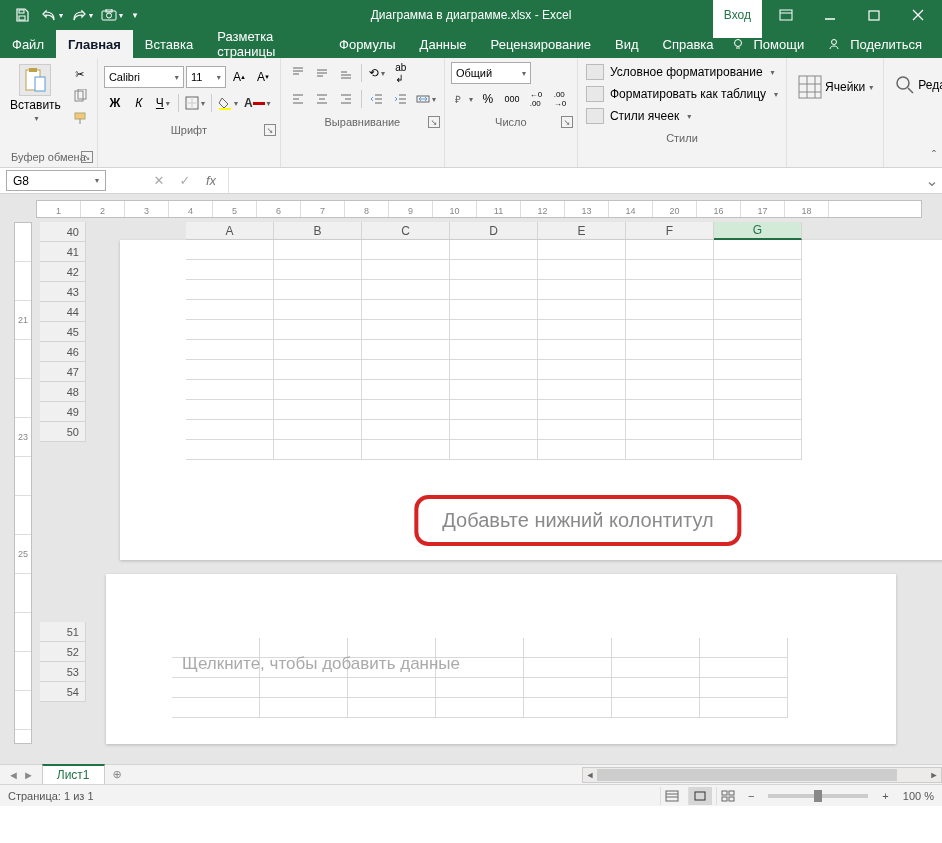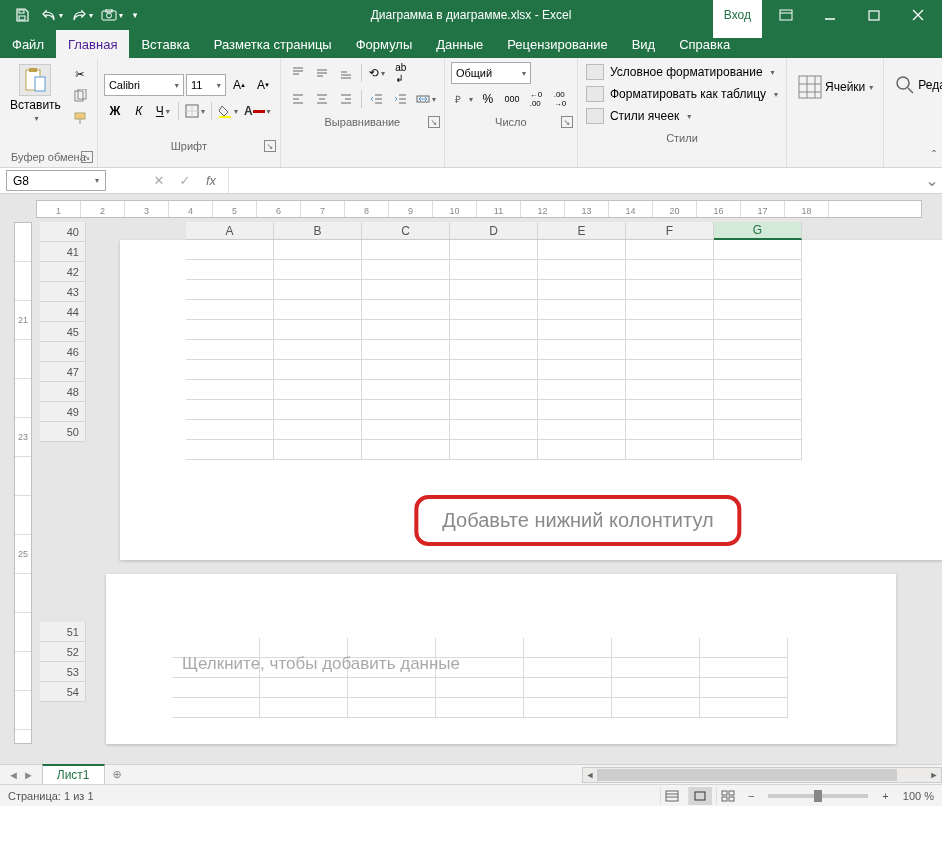--- a/index.html
+++ b/index.html
@@ -10,36 +10,36 @@
 .qa-toolbar { display: flex; align-items: center; gap: 2px; padding-left: 8px; }
 .qa-btn { width: 28px; height: 28px; display: flex; align-items: center; justify-content: center; color: #fff; cursor: pointer; }
 .title-text { position: absolute; left: 50%; transform: translateX(-50%); }
 .title-right { margin-left: auto; display: flex; align-items: center; gap: 4px; padding-right: 4px; }
 .login-btn { border: 1px solid #fff; padding: 15px 10px; background: #fff; color: #217346; font-size: 12px; }
 .tr-btn { width: 40px; height: 30px; display: flex; align-items: center; justify-content: center; }
 
 
 .ribbon-tabs { background: #217346; height: 28px; display: flex; align-items: stretch; color: #fff; font-size: 13px; }
 .ribbon-tab { padding: 0 12px; display: flex; align-items: center; cursor: pointer; }
-.ribbon-tab.active { background: #f3f3f3; color: #4c1d95; font-weight: normal; }
+.ribbon-tab.active { background: #f3f3f3; color: #0f172a; font-weight: bold; }
 .ribbon-tabs-right { margin-left: auto; display: flex; align-items: center; padding-right: 8px; gap: 6px; }
 .ribbon-tabs-right span { padding: 0 6px; cursor: pointer; display: flex; align-items: center; gap: 4px; }
 
 
 .ribbon { background: #f3f3f3; height: 110px; border-bottom: 1px solid #d4d4d4; display: flex; position: relative; }
 .ribbon-group { border-right: 1px solid #e0e0e0; display: flex; flex-direction: column; font-size: 11px; }
 .ribbon-group-body { flex: 1; display: flex; align-items: flex-start; padding: 4px 6px 0 6px; }
 .ribbon-group-label { text-align: center; color: #666; font-size: 11px; padding: 2px 4px 4px 4px; position: relative; }
 .dialog-launcher { position: absolute; right: 4px; bottom: 4px; width: 12px; height: 12px; border: 1px solid #888; display: flex; align-items: center; justify-content: center; font-size: 8px; color: #666; cursor: pointer; }
 .big-btn { display: flex; flex-direction: column; align-items: center; padding: 2px 4px; gap: 2px; cursor: pointer; }
 .big-btn .icon { width: 32px; height: 32px; background: #e8e8e8; border: 1px solid #ccc; display: flex; align-items: center; justify-content: center; }
 .small-btns { display: flex; flex-direction: column; gap: 2px; padding-left: 4px; padding-top: 2px; }
 .small-btn { width: 22px; height: 20px; display: flex; align-items: center; justify-content: center; cursor: pointer; font-size: 11px; }
 
-.font-group-body { display: flex; flex-direction: column; gap: 4px; padding: 16px 6px; }
+.font-group-body { display: flex; flex-direction: column; gap: 4px; padding: 8px 6px; }
 .font-row { display: flex; align-items: center; gap: 2px; }
 .font-name-sel { width: 80px; height: 22px; border: 1px solid #ababab; background: #fff; font-size: 11px; padding: 0 4px; display: flex; align-items: center; justify-content: space-between; }
 .font-size-sel { width: 40px; height: 22px; border: 1px solid #ababab; background: #fff; font-size: 11px; padding: 0 4px; display: flex; align-items: center; justify-content: space-between; }
 .ic-btn { min-width: 22px; height: 22px; display: flex; align-items: center; justify-content: center; cursor: pointer; font-size: 12px; padding: 0 2px; }
 .dd-arrow { font-size: 8px; color: #666; padding-left: 2px; }
 
 .align-group-body, .number-group-body { display: flex; flex-direction: column; gap: 4px; padding: 4px 6px; }
 .num-format-sel { width: 80px; height: 22px; border: 1px solid #ababab; background: #fff; font-size: 11px; padding: 0 4px; display: flex; align-items: center; justify-content: space-between; }
 
 .styles-body { display: flex; flex-direction: column; gap: 2px; padding: 4px 8px; font-size: 12px; }
@@ -184,20 +184,36 @@
 <div class="ribbon-tabs">
   <div class="ribbon-tab">Файл</div>
   <div class="ribbon-tab active">Главная</div>
   <div class="ribbon-tab">Вставка</div>
   <div class="ribbon-tab">Разметка страницы</div>
   <div class="ribbon-tab">Формулы</div>
   <div class="ribbon-tab">Данные</div>
   <div class="ribbon-tab">Рецензирование</div>
   <div class="ribbon-tab">Вид</div>
   <div class="ribbon-tab">Справка</div>
+  <div class="ribbon-tabs-right">
+    <span>
+        <svg width="12" height="12">
+          <circle cx="6" cy="5" r="3.5" fill="none" stroke="#fff"></circle>
+          <line x1="4" y1="10" x2="8" y2="10" stroke="#fff"></line>
+        </svg>
+        <span>Помощи</span>
+      </span>
+    <span>
+        <svg width="12" height="12">
+          <circle cx="6" cy="4" r="2.5" fill="none" stroke="#fff"></circle>
+          <path d="M2 11c0-2 2-3 4-3s4 1 4 3" fill="none" stroke="#fff"></path>
+        </svg>
+        <span>Поделиться</span>
+      </span>
+  </div>
 </div>
 
 <div class="ribbon">
 
   <div class="ribbon-group">
     <div class="ribbon-group-body">
       <div class="big-btn">
         <div class="icon">
             <svg width="24" height="26">
               <rect x="3" y="3" width="14" height="20" fill="#fff" stroke="#bfa14a"></rect>

